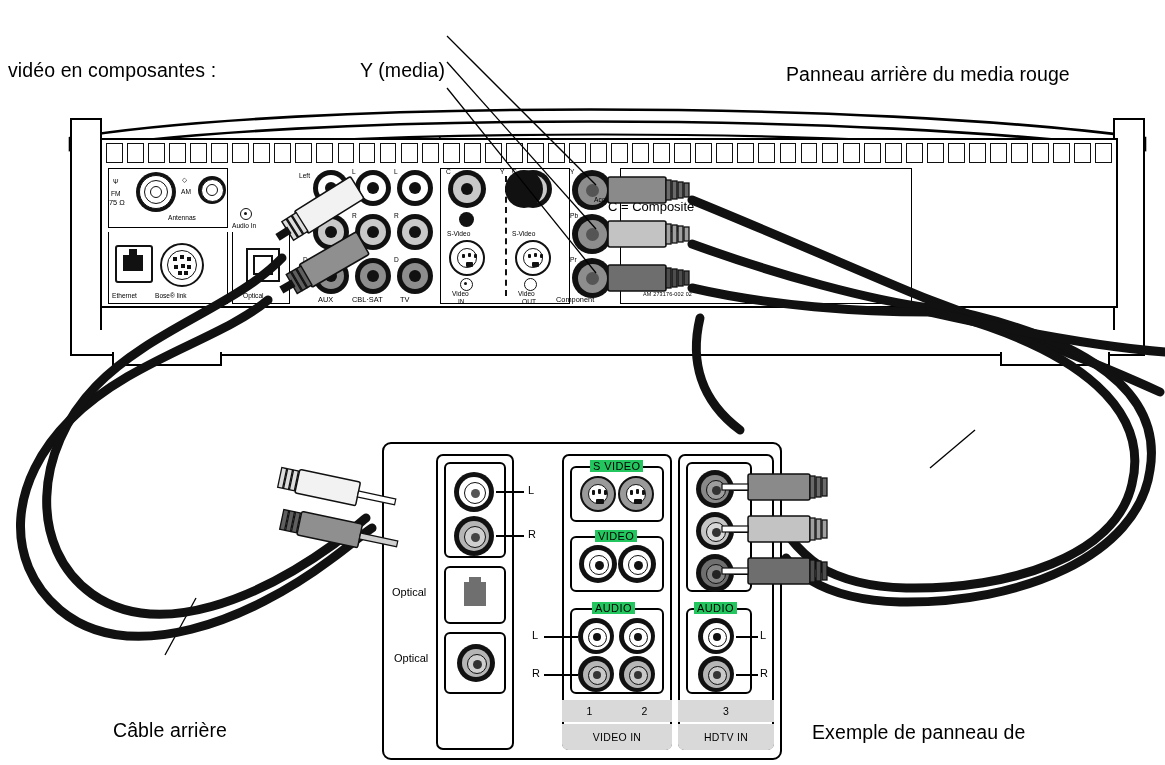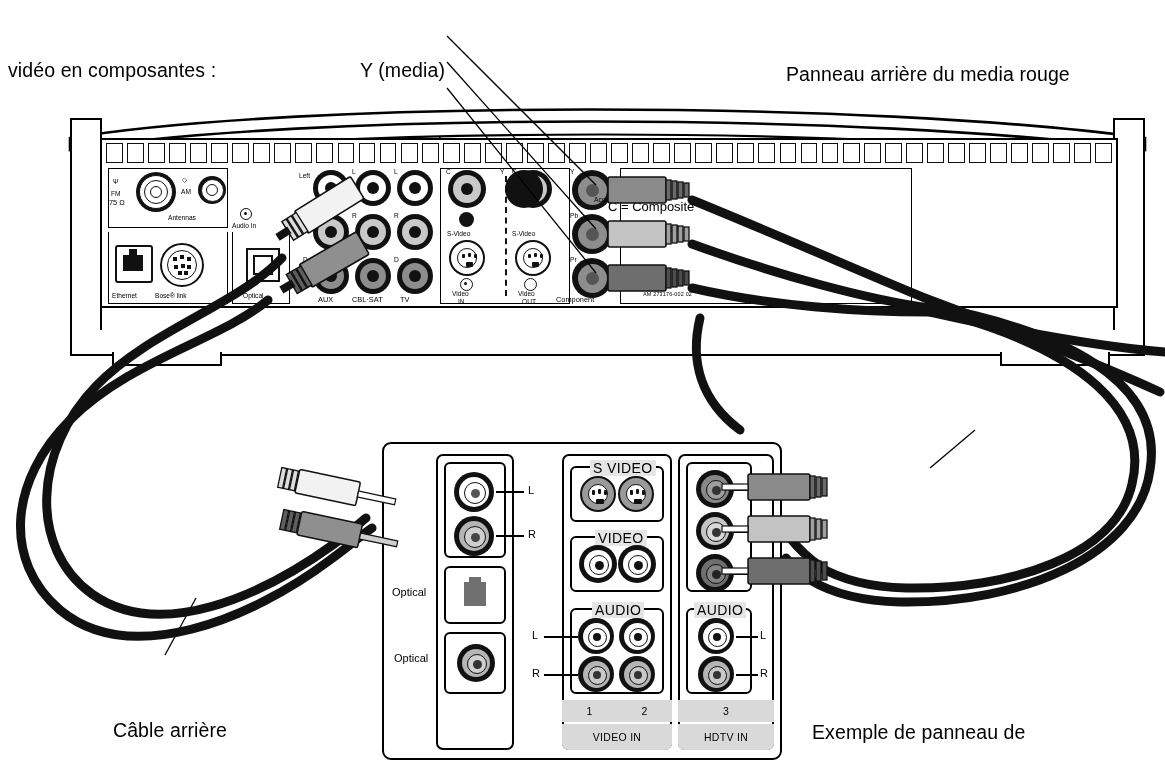--- a/index.html
+++ b/index.html
@@ -45,21 +45,21 @@
 
   
   .tvpanel{
     position:absolute;left:382px;top:442px;width:400px;height:318px;
     border:2.6px solid #000;border-radius:9px;background:#fff;box-sizing:border-box;
   }
   .tvcol{position:absolute;border:2.4px solid #000;border-radius:7px;box-sizing:border-box;background:#fff;}
   .tvbox{position:absolute;border:2.4px solid #000;border-radius:6px;box-sizing:border-box;background:#fff;}
   .tvfoot{position:absolute;background:#d9d9d9;box-sizing:border-box;display:flex;align-items:center;justify-content:center;
           font-size:10.5px;letter-spacing:.3px;}
-  .boxlabel{position:absolute;background:#e5e5e5;padding:0 3px;font-size:14px;letter-spacing:.4px;white-space:nowrap;}
+  .boxlabel{position:absolute;background:#22c55e;padding:0 3px;font-size:11px;letter-spacing:.4px;white-space:nowrap;}
   .sidelabel{position:absolute;font-size:11px;white-space:nowrap;}
   .leadseg{position:absolute;background:#000;height:1.6px;}
 
   
   .svid{position:absolute;border-radius:50%;background:#9a9a9a;border:2px solid #111;box-sizing:border-box;}
   .svid .inner{position:absolute;left:50%;top:50%;width:62%;height:62%;margin-left:-31%;margin-top:-31%;
     border-radius:50%;background:#fff;border:1.6px solid #111;box-sizing:border-box;}
   .svid .pin{position:absolute;background:#111;border-radius:1px;}
 
   

